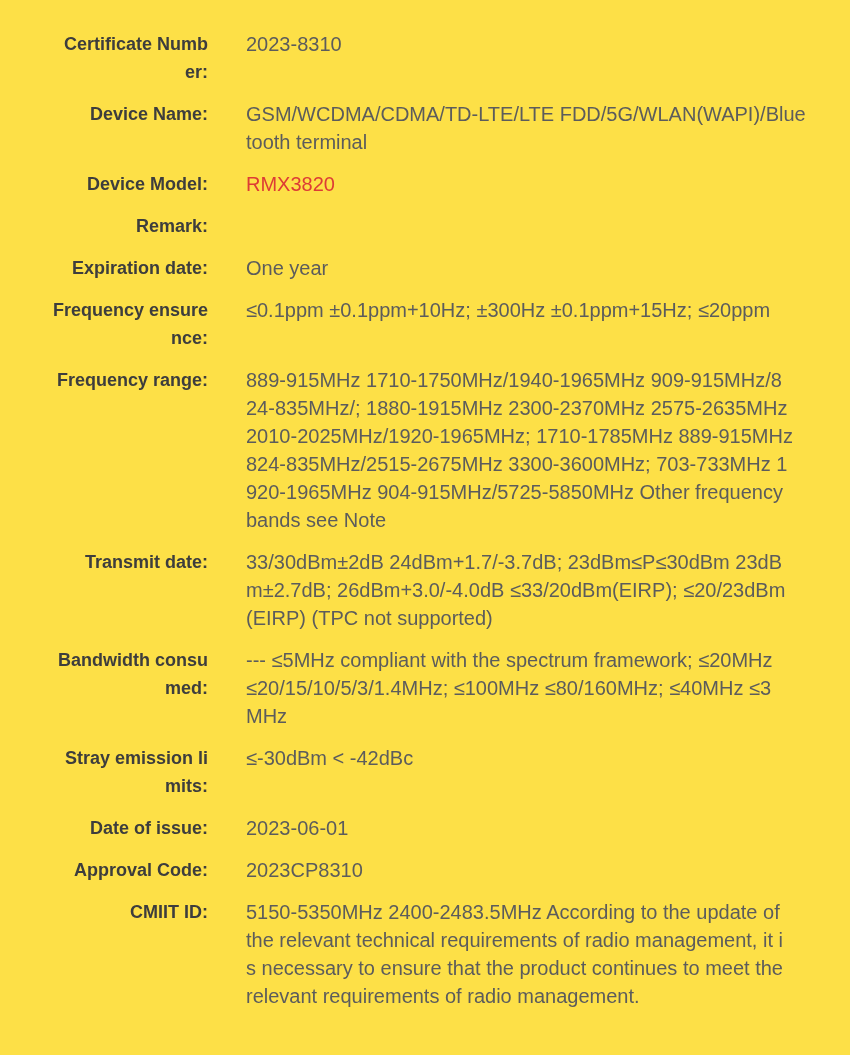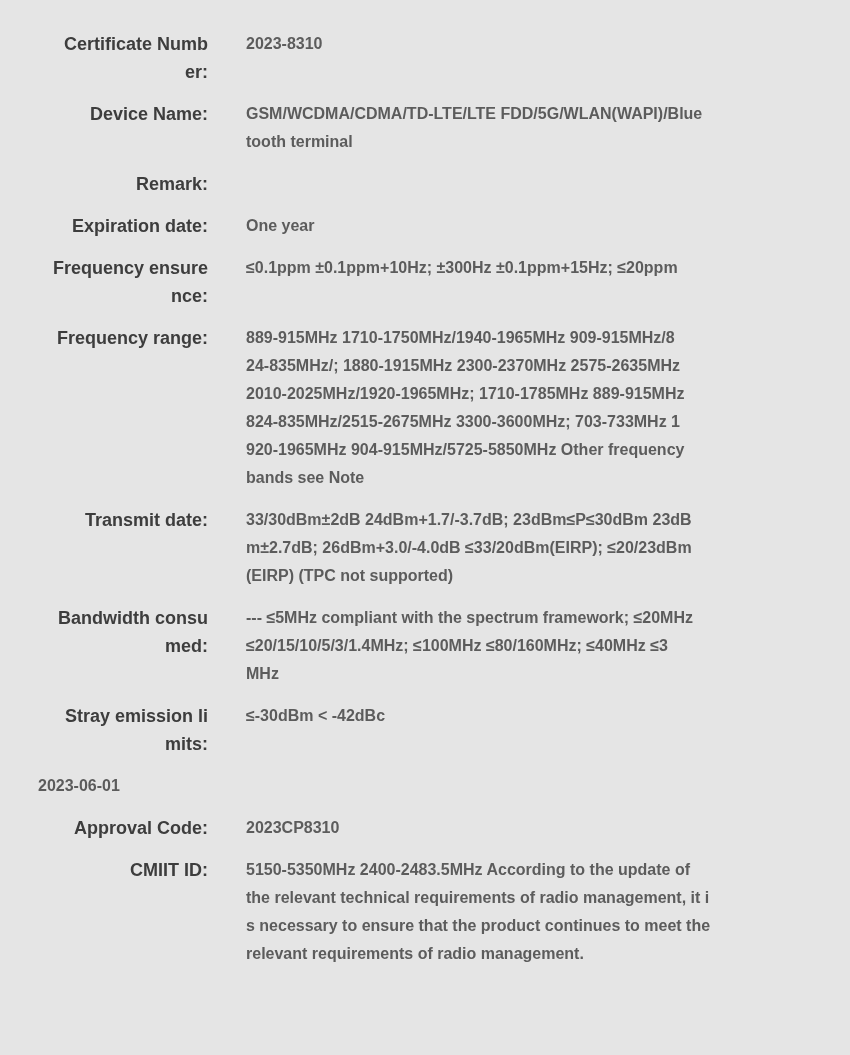--- a/index.html
+++ b/index.html
@@ -6,21 +6,21 @@
   html, body { background: #ffffff; }
   body {
     font-family: "Liberation Sans", sans-serif;
     width: 850px;
     height: 1055px;
     overflow: hidden;
   }
   .page {
     width: 850px;
     height: 1055px;
-    background: #e5e5e5;
+    background: #fde047;
     padding: 30px 0 0 38px;
   }
   .field-row {
     display: flex;
     align-items: flex-start;
     margin-bottom: 14px;
   }
   .field-label {
     width: 170px;
     flex: 0 0 170px;
@@ -30,22 +30,22 @@
     font-size: 18px;
     line-height: 28px;
     color: #3d3d3d;
     white-space: pre-line;
     word-break: break-all;
   }
   .field-value {
     width: 582px;
     flex: 0 0 582px;
     text-align: left;
-    font-weight: bold;
-    font-size: 16px;
+    font-weight: normal;
+    font-size: 20px;
     line-height: 28px;
     color: #5c5c5c;
     white-space: pre-line;
     word-break: break-all;
     min-height: 28px;
   }
 </style>
 </head>
 <body>
 
@@ -56,20 +56,24 @@
 er:</div>
     <div class="field-value">2023-8310</div>
   </div>
 
   <div class="field-row">
     <div class="field-label">Device Name:</div>
     <div class="field-value">GSM/WCDMA/CDMA/TD-LTE/LTE FDD/5G/WLAN(WAPI)/Blue
 tooth terminal</div>
   </div>
 
+  <div class="field-row">
+    <div class="field-label">Device Model:</div>
+    <div class="field-value" style="color: rgb(221, 60, 53);">RMX3820</div>
+  </div>
 
 
   <div class="field-row">
     <div class="field-label">Remark:</div>
     <div class="field-value"></div>
   </div>
 
   <div class="field-row">
     <div class="field-label">Expiration date:</div>
     <div class="field-value">One year</div>
@@ -106,20 +110,21 @@
 MHz</div>
   </div>
 
   <div class="field-row">
     <div class="field-label">Stray emission li
 mits:</div>
     <div class="field-value">≤-30dBm &lt; -42dBc</div>
   </div>
 
   <div class="field-row">
+    <div class="field-label">Date of issue:</div>
     <div class="field-value">2023-06-01</div>
   </div>
 
   <div class="field-row">
     <div class="field-label">Approval Code:</div>
     <div class="field-value">2023CP8310</div>
   </div>
 
   <div class="field-row">
     <div class="field-label">CMIIT ID:</div>

